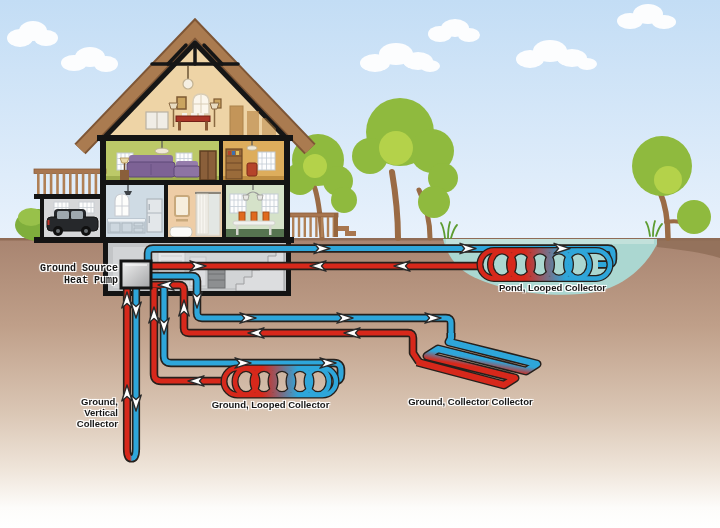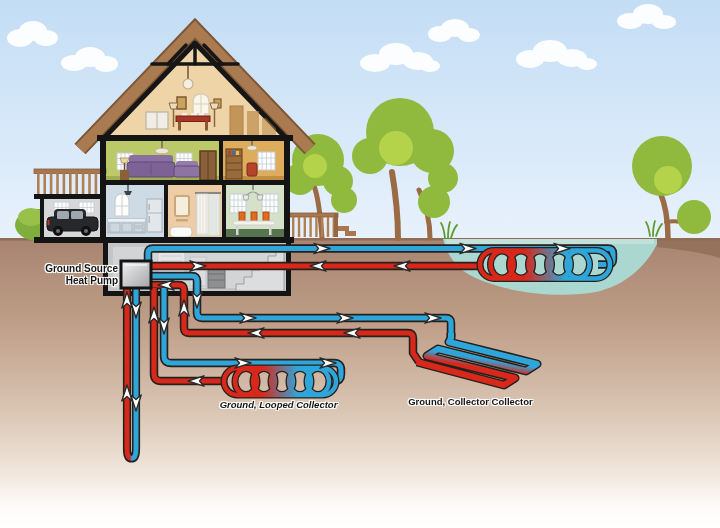--- a/index.html
+++ b/index.html
@@ -447,17 +447,21 @@
     <use href="#arr" transform="translate(127,393) rotate(270)"></use>
     <use href="#arr" transform="translate(136,403) rotate(90)"></use>
     <use href="#arr" transform="translate(154,315) rotate(270)"></use>
     <use href="#arr" transform="translate(164,326) rotate(90)"></use>
     <use href="#arr" transform="translate(184,308) rotate(270)"></use>
     <use href="#arr" transform="translate(197,300) rotate(90)"></use>
     <use href="#arr" transform="translate(166,285) rotate(180)"></use>
   </g>
 </svg>
 
-  <div class="lbl right" style="left:26px;top:263px;width:92px;font-size:10px;line-height:11.5px;">Ground Source
+  <div class="lbl right" style="left:26px;top:263px;width:92px;font-size:10px;line-height:11.5px;font-family:Liberation Mono, monospace;">Ground Source
 Heat Pump</div>
-  <div class="lbl center" style="left:196px;top:399px;width:165px;font-style:italic;">Ground, Looped Collector</div>
+  <div class="lbl right" style="left:56px;top:396px;width:62px;">Ground,
+Vertical
+Collector</div>
+  <div class="lbl center" style="left:188px;top:399px;width:165px;">Ground, Looped Collector</div>
   <div class="lbl center" style="left:378px;top:396px;width:185px;">Ground, Collector Collector</div>
+  <div class="lbl center" style="left:470px;top:282px;width:165px;">Pond, Looped Collector</div>
 </div>
 
 </body></html>

